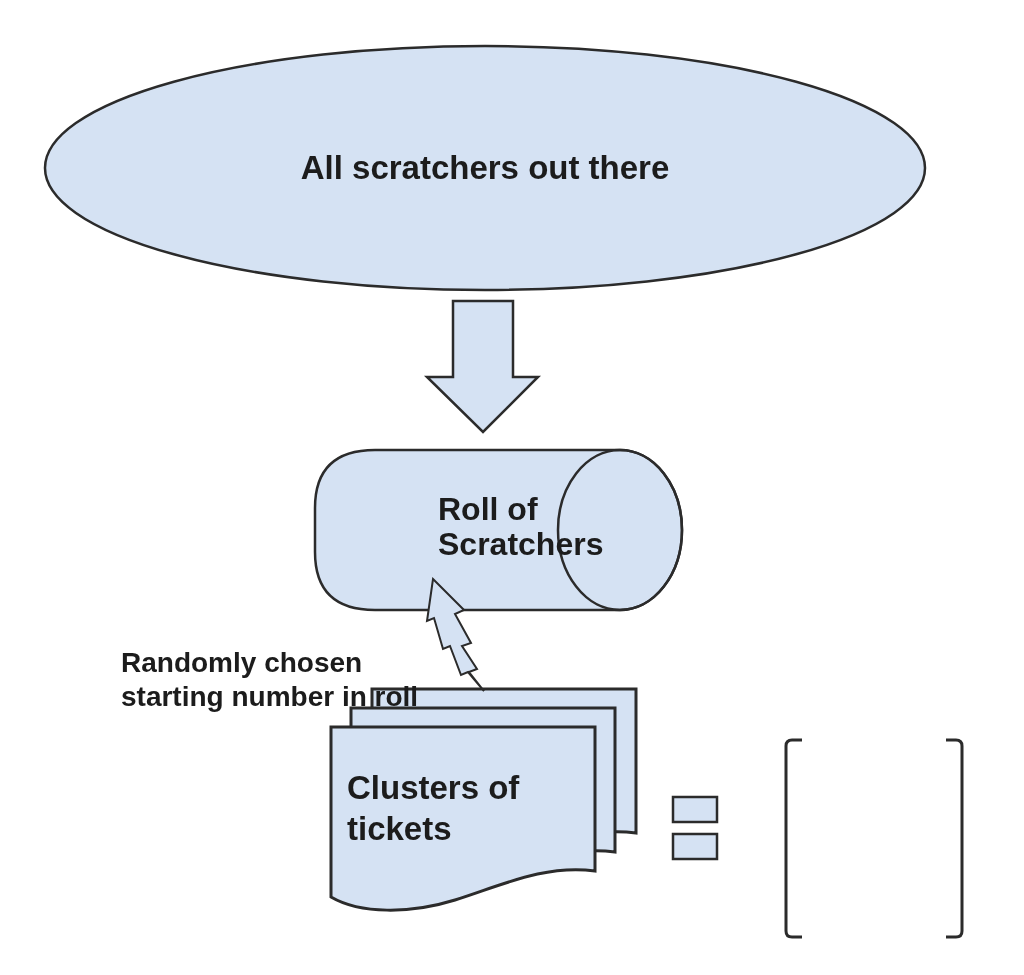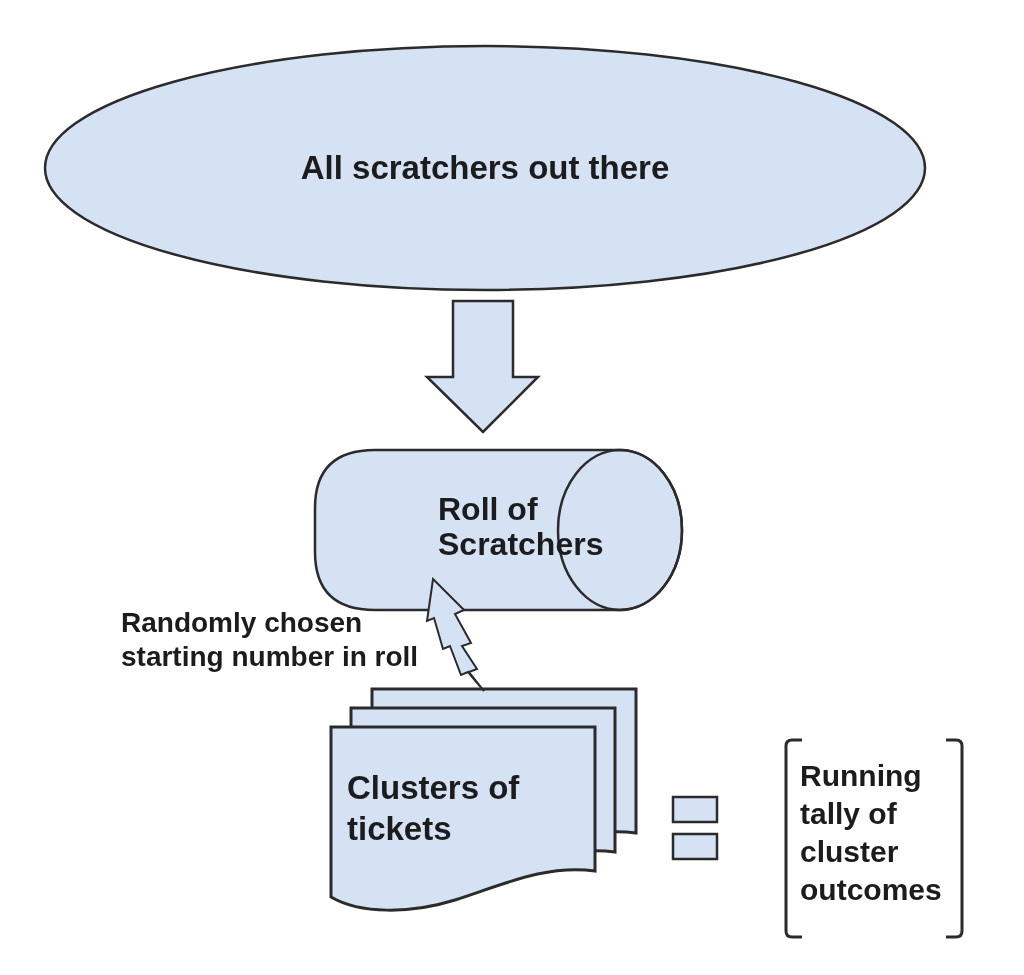--- a/index.html
+++ b/index.html
@@ -27,21 +27,21 @@
     color:var(--text-color);
   }
   .ellipse-text{
     left:85px;top:131px;width:800px;
     text-align:center;
   }
   .ellipse-title{font-size:33px;line-height:37px;}
   .ellipse-subtitle{font-style:italic;font-size:30px;line-height:36px;}
   .ellipse-values{font-size:28px;line-height:38px;letter-spacing:1px;}
   .roll-label{left:394px;top:492px;font-size:32px;line-height:35px;margin-left:44px;}
-  .annotation-label{left:121px;top:606px;font-size:28px;line-height:34px;}
+  .annotation-label{left:121px;top:646px;font-size:28px;line-height:34px;}
   .clusters-label{left:347px;top:767px;font-size:33px;line-height:41px;}
   .tally-label{left:800px;top:757px;font-size:30px;line-height:38px;width:145px;}
 </style>
 </head>
 <body>
 
 <div class="canvas">
 
   <svg class="shapes" viewBox="0 0 1024 975">
 
@@ -71,18 +71,14 @@
 
   <div class="txt roll-label">Roll of
 Scratchers</div>
 
   <div class="txt annotation-label">Randomly chosen
 starting number in roll</div>
 
   <div class="txt clusters-label">Clusters of
 tickets</div>
 
-  <div class="txt tally-label">Running
-tally of
-cluster
-outcomes</div>
 
 </div>
 
 </body></html>

